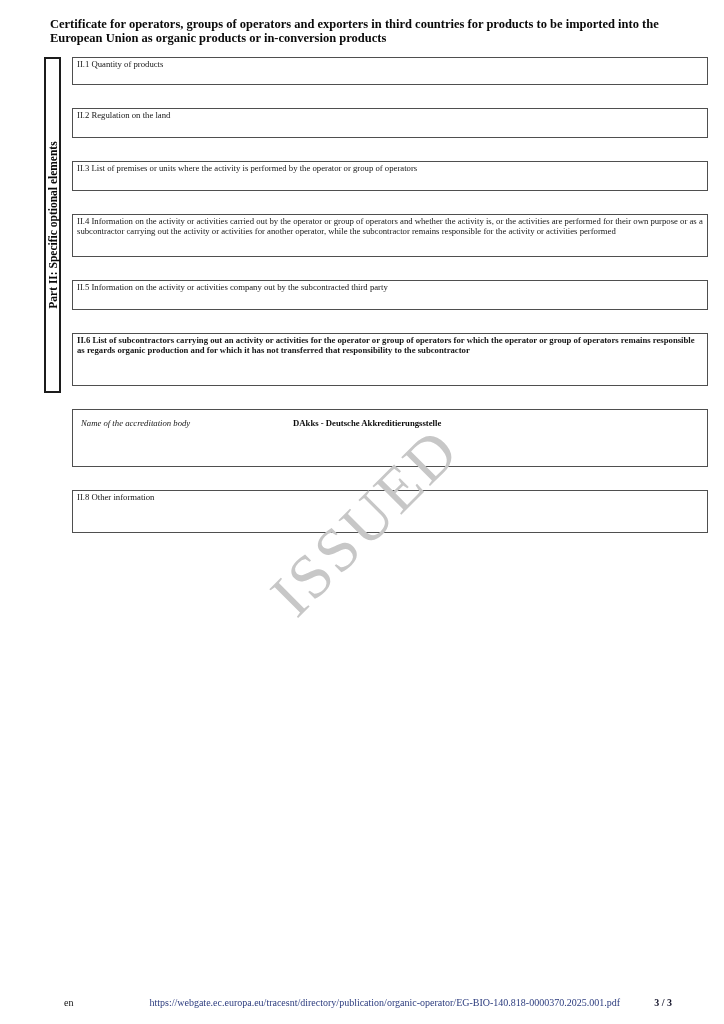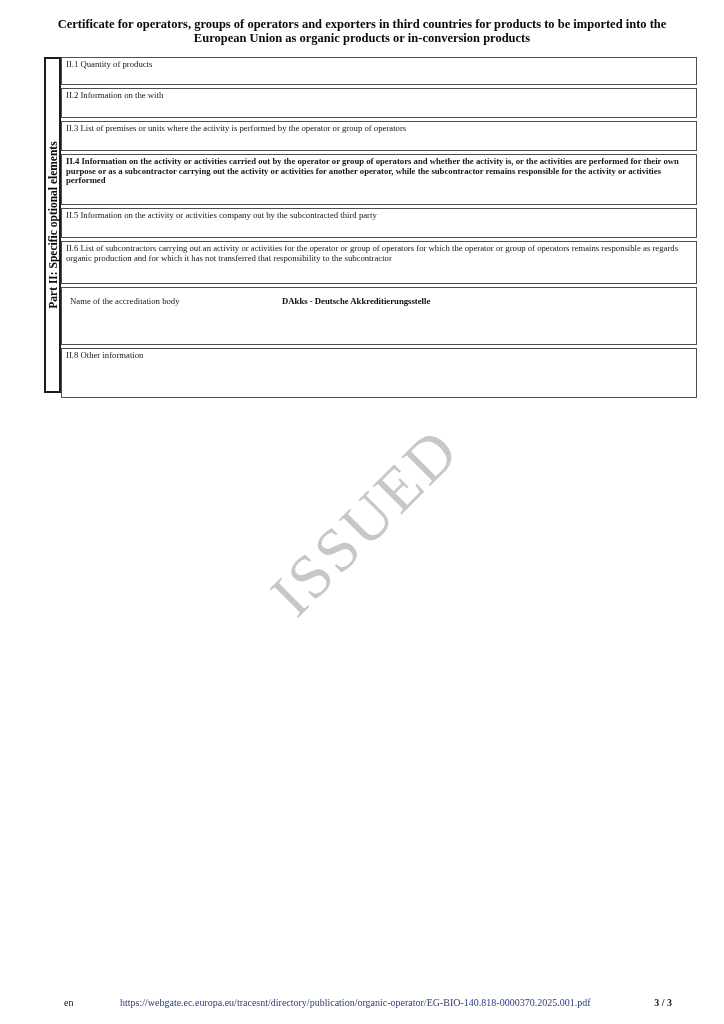--- a/index.html
+++ b/index.html
@@ -12,21 +12,21 @@
     color: #111111;
     overflow: hidden;
   }
 
   
   .doc-title {
     position: absolute;
     top: 18px;
     left: 50px;
     width: 624px;
-    text-align: center;
+    text-align: left;
     font-size: 12.5px;
     line-height: 13.5px;
     font-weight: bold;
     color: #0a0a0a;
   }
 
   
   .part-label-box {
     position: absolute;
     left: 44px;
@@ -43,46 +43,46 @@
     transform: translate(-50%, -50%) rotate(-90deg);
     white-space: nowrap;
     font-weight: bold;
     font-size: 11.5px;
     color: #0a0a0a;
   }
 
   
   .rows {
     position: absolute;
-    left: 61px;
+    left: 72px;
     top: 57px;
     width: 636px;
     display: flex;
     flex-direction: column;
-    gap: 3px;
+    gap: 23px;
   }
   .row {
     border: 1px solid #4f4f4f;
     background: #ffffff;
     padding: 2px 4px;
     font-size: 8.7px;
     line-height: 9.6px;
     color: #161616;
   }
   .h-s  { height: 28px; }
   .h-s2 { height: 30px; }
-  .h-m  { height: 43px; }
-  .h-l  { height: 51px; font-weight: bold; }
+  .h-m  { height: 53px; font-weight: bold; }
+  .h-l  { height: 43px; }
   .h-xl { height: 58px; }
-  .h-last { height: 50px; }
+  .h-last { height: 43px; }
 
   
   .accred-details { margin-top: 5px; }
   .accred-line { display: flex; line-height: 13px; }
-  .accred-label { width: 206px; padding-left: 4px; }
+  .accred-label { width: 206px; padding-left: 4px; font-style: italic; }
   .accred-value { font-weight: bold; color: #0a0a0a; margin-left: 10px; }
 
   
   .watermark {
     position: absolute;
     left: 365px;
     top: 522px;
     transform: translate(-50%, -50%) rotate(-45deg);
     font-size: 62px;
     letter-spacing: 3px;
@@ -106,21 +106,21 @@
     position: absolute;
     left: 64px;
     top: 0;
     color: #111111;
   }
   .footer-url {
     position: absolute;
     left: 120px;
     right: 104px;
     top: 0;
-    text-align: left;
+    text-align: right;
     color: #2b3b7e;
     text-decoration: none;
     white-space: nowrap;
   }
   .footer-page {
     position: absolute;
     right: 52px;
     top: 0;
     font-weight: bold;
     color: #15152b;
@@ -133,21 +133,21 @@
 
 <div class="part-label-box">
   <span class="part-label-text">Part II: Specific optional elements</span>
 </div>
 
 <div class="rows">
   <div class="row h-s">
     <span>II.1 Quantity of products</span>
   </div>
   <div class="row h-s2">
-    <span>II.2 Information on the with</span>
+    <span>II.2 Regulation on the land</span>
   </div>
   <div class="row h-s2">
     <span>II.3 List of premises or units where the activity is performed by the operator or group of operators</span>
   </div>
   <div class="row h-l">
     <span>II.4 Information on the activity or activities carried out by the operator or group of operators and whether the activity is, or the activities are performed for their own purpose or as a subcontractor carrying out the activity or activities for another operator, while the subcontractor remains responsible for the activity or activities performed</span>
   </div>
   <div class="row h-s2">
     <span>II.5 Information on the activity or activities company out by the subcontracted third party</span>
   </div>

